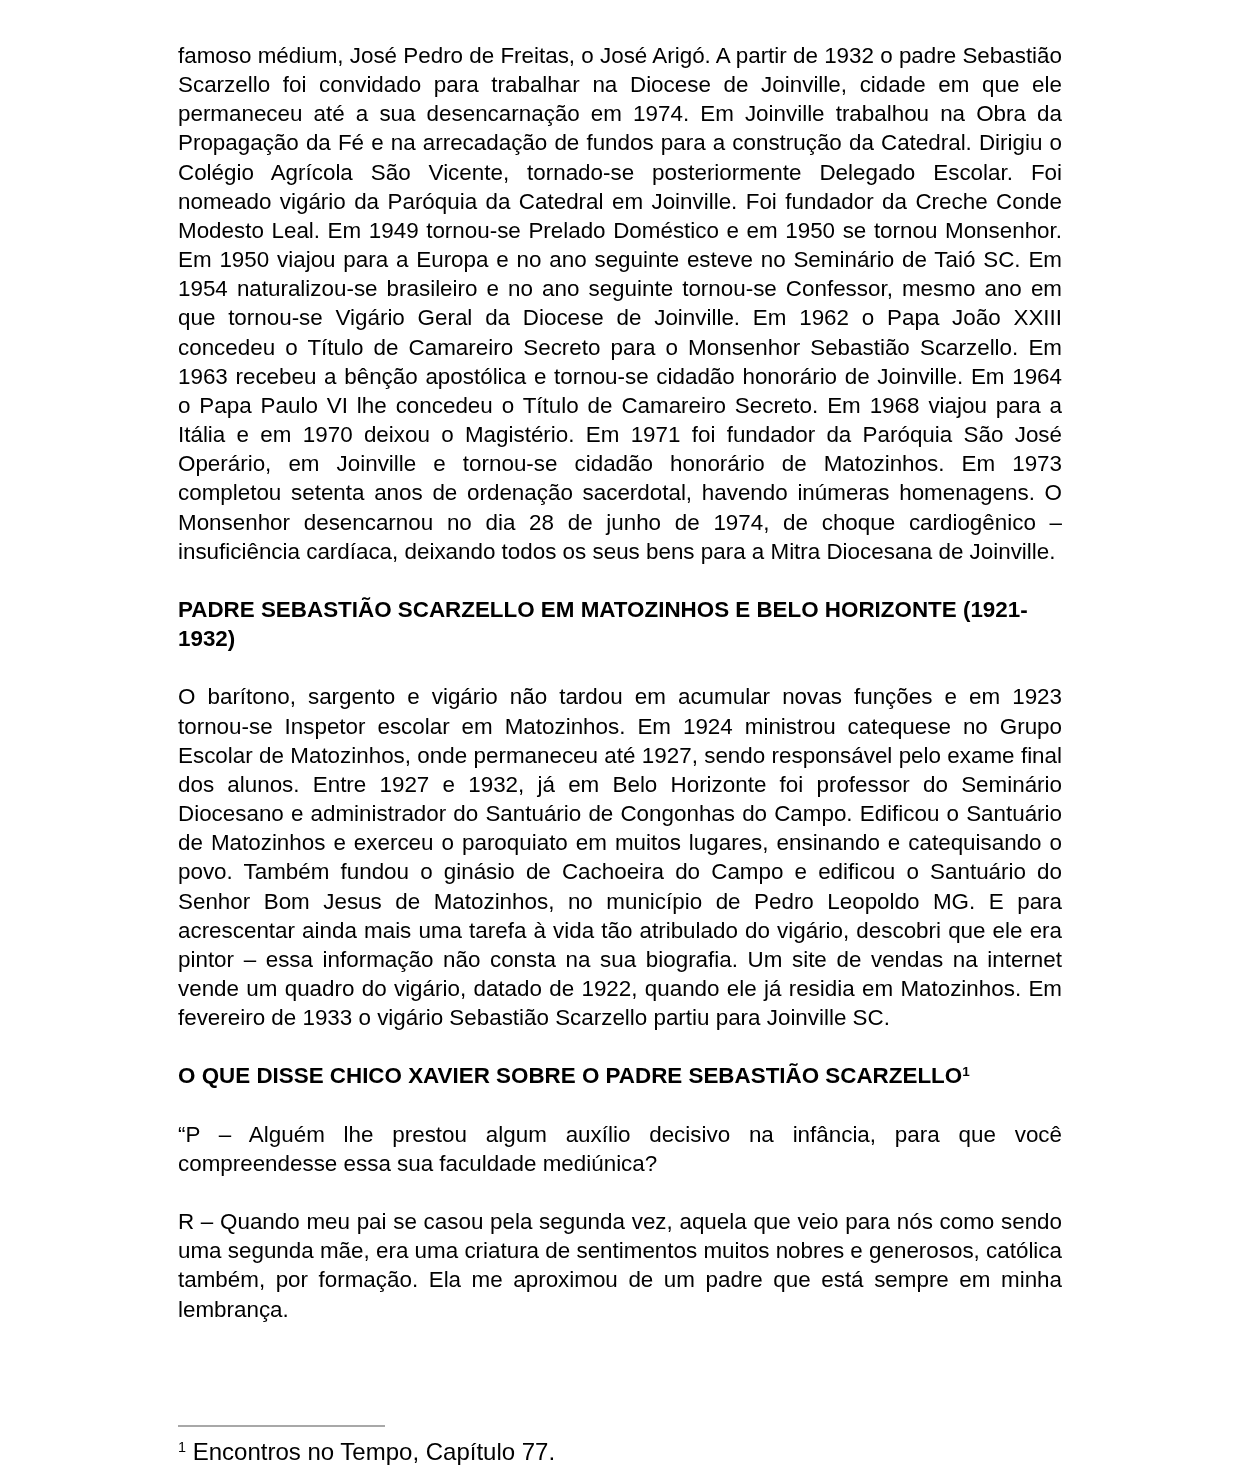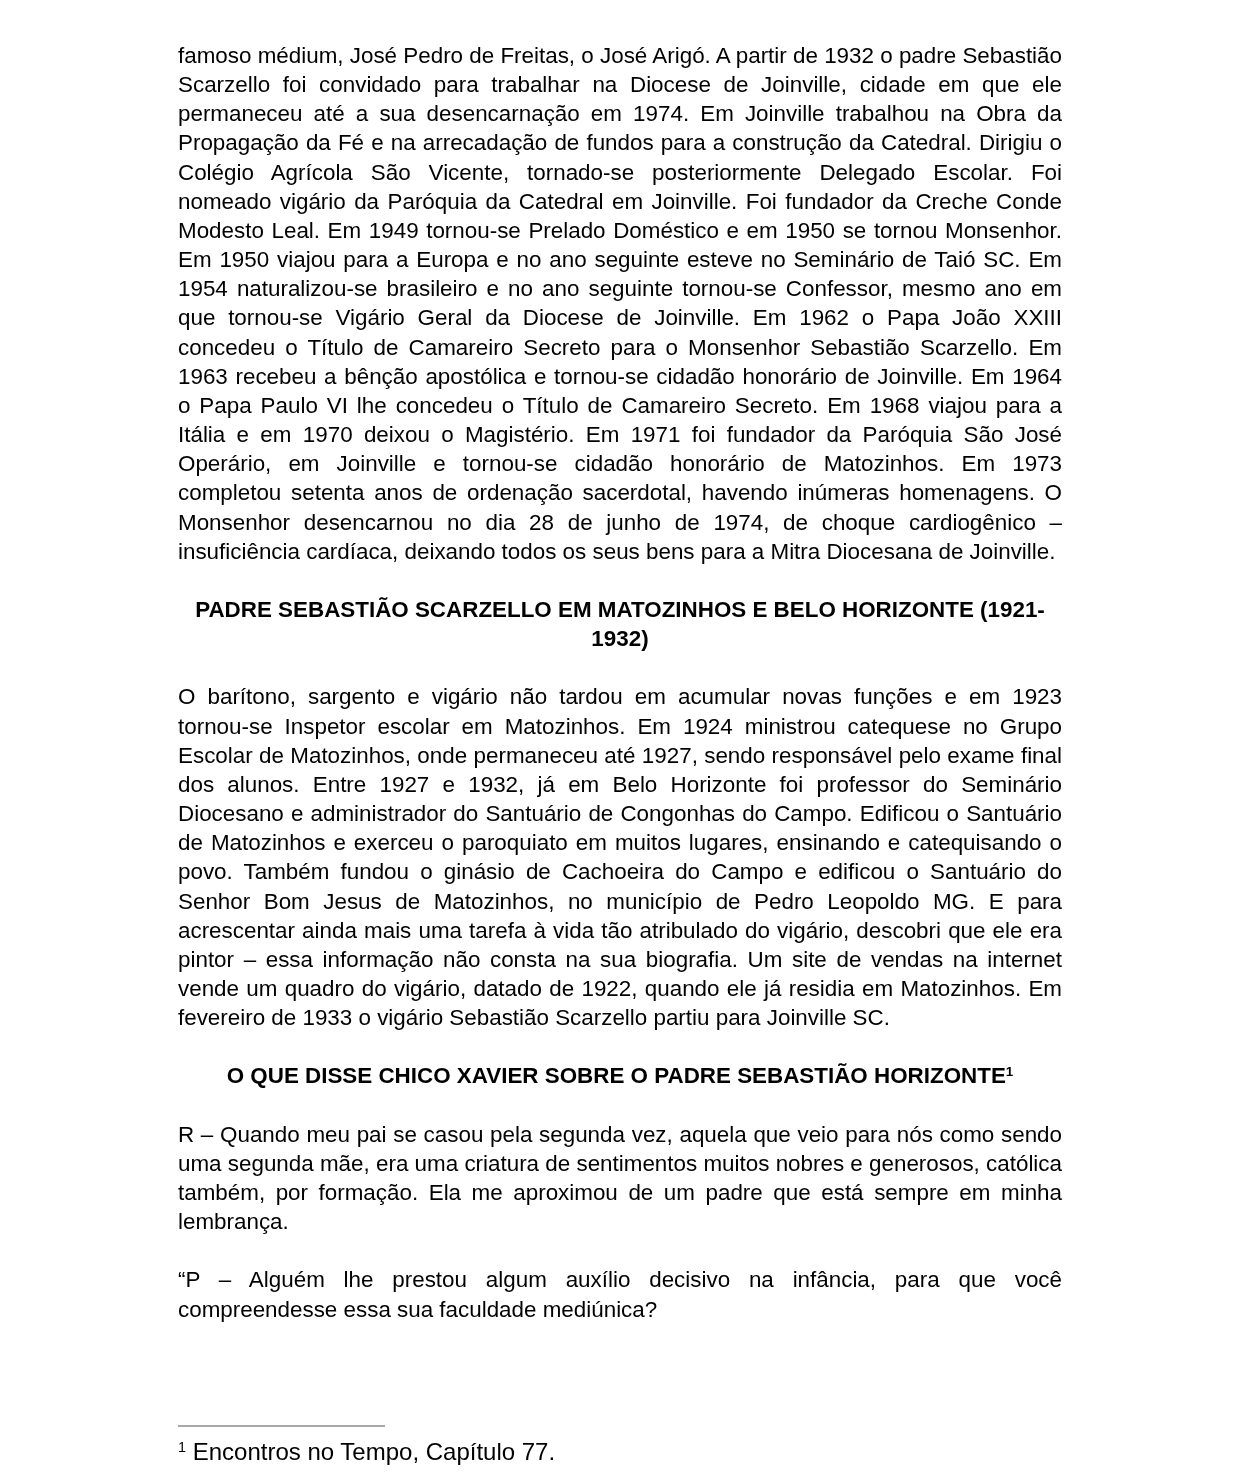--- a/index.html
+++ b/index.html
@@ -27,21 +27,21 @@
       line-height: 29.15px;
       text-align: justify;
       margin: 0 0 29.15px 0;
       letter-spacing: 0;
     }
     .heading {
       font-size: 22.4px;
       line-height: 29.15px;
       font-weight: bold;
       margin: 0 0 29.15px 0;
-      text-align: center;
+      text-align: left;
     }
     .heading sup, .footnote sup {
       font-size: 60%;
       line-height: 0;
       position: relative;
       vertical-align: baseline;
       top: -0.55em;
     }
     .separator {
       position: absolute;
@@ -63,22 +63,22 @@
 </head>
 <body>
 
 <div class="page">
   <p class="para">famoso médium, José Pedro de Freitas, o José Arigó. A partir de 1932 o padre Sebastião Scarzello foi convidado para trabalhar na Diocese de Joinville, cidade em que ele permaneceu até a sua desencarnação em 1974. Em Joinville trabalhou na Obra da Propagação da Fé e na arrecadação de fundos para a construção da Catedral. Dirigiu o Colégio Agrícola São Vicente, tornado-se posteriormente Delegado Escolar. Foi nomeado vigário da Paróquia da Catedral em Joinville. Foi fundador da Creche Conde Modesto Leal. Em 1949 tornou-se Prelado Doméstico e em 1950 se tornou Monsenhor. Em 1950 viajou para a Europa e no ano seguinte esteve no Seminário de Taió SC. Em 1954 naturalizou-se brasileiro e no ano seguinte tornou-se Confessor, mesmo ano em que tornou-se Vigário Geral da Diocese de Joinville. Em 1962 o Papa João XXIII concedeu o Título de Camareiro Secreto para o Monsenhor Sebastião Scarzello. Em 1963 recebeu a bênção apostólica e tornou-se cidadão honorário de Joinville. Em 1964 o Papa Paulo VI lhe concedeu o Título de Camareiro Secreto. Em 1968 viajou para a Itália e em 1970 deixou o Magistério. Em 1971 foi fundador da Paróquia São José Operário, em Joinville e tornou-se cidadão honorário de Matozinhos. Em 1973 completou setenta anos de ordenação sacerdotal, havendo inúmeras homenagens. O Monsenhor desencarnou no dia 28 de junho de 1974, de choque cardiogênico – insuficiência cardíaca, deixando todos os seus bens para a Mitra Diocesana de Joinville.</p>
 
   <h2 class="heading">PADRE SEBASTIÃO SCARZELLO EM MATOZINHOS E BELO HORIZONTE (1921-1932)</h2>
 
   <p class="para">O barítono, sargento e vigário não tardou em acumular novas funções e em 1923 tornou-se Inspetor escolar em Matozinhos. Em 1924 ministrou  catequese no Grupo Escolar de Matozinhos, onde permaneceu até 1927, sendo responsável pelo exame final dos alunos. Entre 1927 e 1932, já em Belo Horizonte foi professor do Seminário Diocesano e administrador do Santuário de Congonhas do Campo. Edificou o Santuário de Matozinhos e exerceu o paroquiato em muitos lugares, ensinando e catequisando o povo. Também fundou o ginásio de Cachoeira do Campo e edificou o Santuário do Senhor Bom Jesus de Matozinhos, no município de Pedro Leopoldo MG.   E para acrescentar ainda mais uma tarefa à vida tão atribulado do vigário, descobri que ele era pintor – essa informação não consta na sua biografia. Um site de vendas na internet vende um quadro do vigário, datado de 1922, quando ele já residia em Matozinhos. Em fevereiro de 1933 o vigário Sebastião Scarzello partiu para Joinville SC.</p>
 
-  <h2 class="heading"><span>O QUE DISSE CHICO XAVIER SOBRE O PADRE SEBASTIÃO HORIZONTE</span><sup>1</sup></h2>
+  <h2 class="heading"><span>O QUE DISSE CHICO XAVIER SOBRE O PADRE SEBASTIÃO SCARZELLO</span><sup>1</sup></h2>
+
+  <p class="para">“P – Alguém lhe prestou algum auxílio decisivo na infância, para que você compreendesse essa sua faculdade mediúnica?</p>
 
   <p class="para">R – Quando meu pai se casou pela segunda vez, aquela que veio para nós como sendo uma segunda mãe, era uma criatura de sentimentos muitos nobres e generosos, católica também, por formação. Ela me aproximou de um padre que está sempre em minha lembrança.</p>
-
-  <p class="para">“P – Alguém lhe prestou algum auxílio decisivo na infância, para que você compreendesse essa sua faculdade mediúnica?</p>
 </div>
 
 <div class="separator"></div>
 
 <p class="footnote"><sup>1</sup><span> Encontros no Tempo, Capítulo 77.</span></p>
 
 </body></html>

